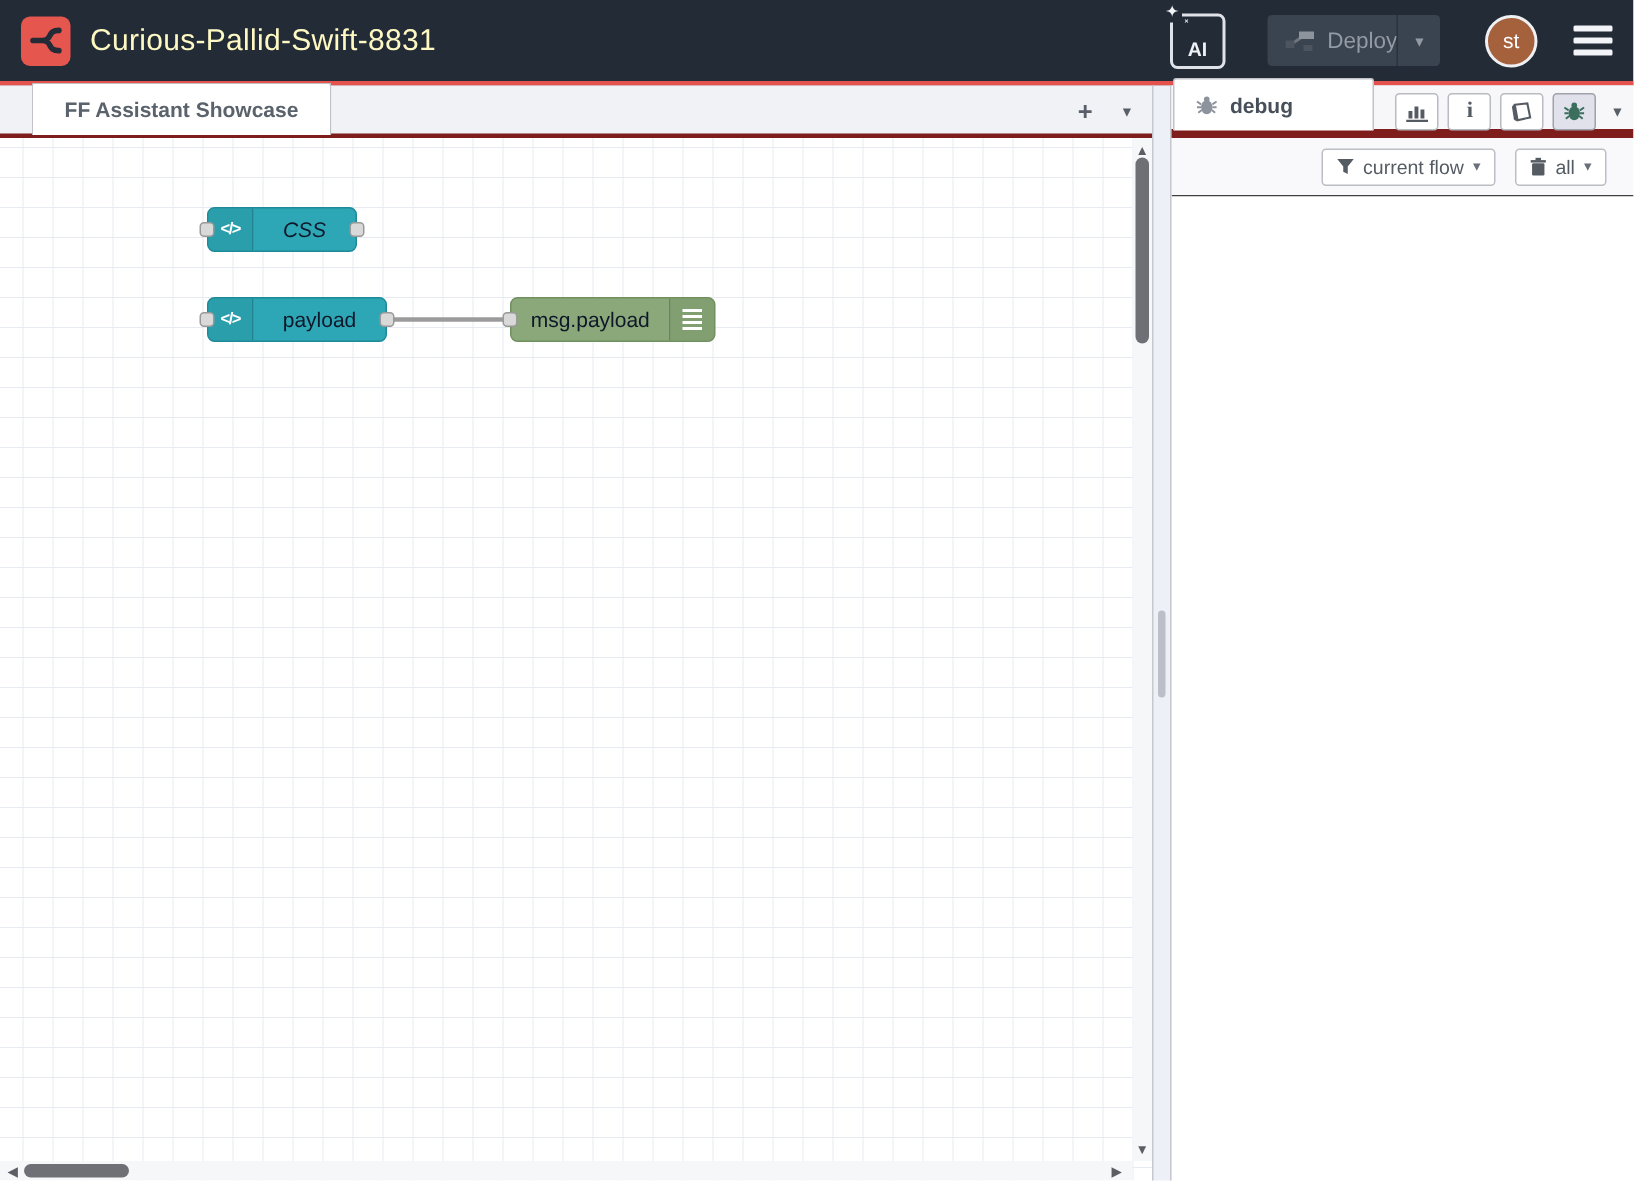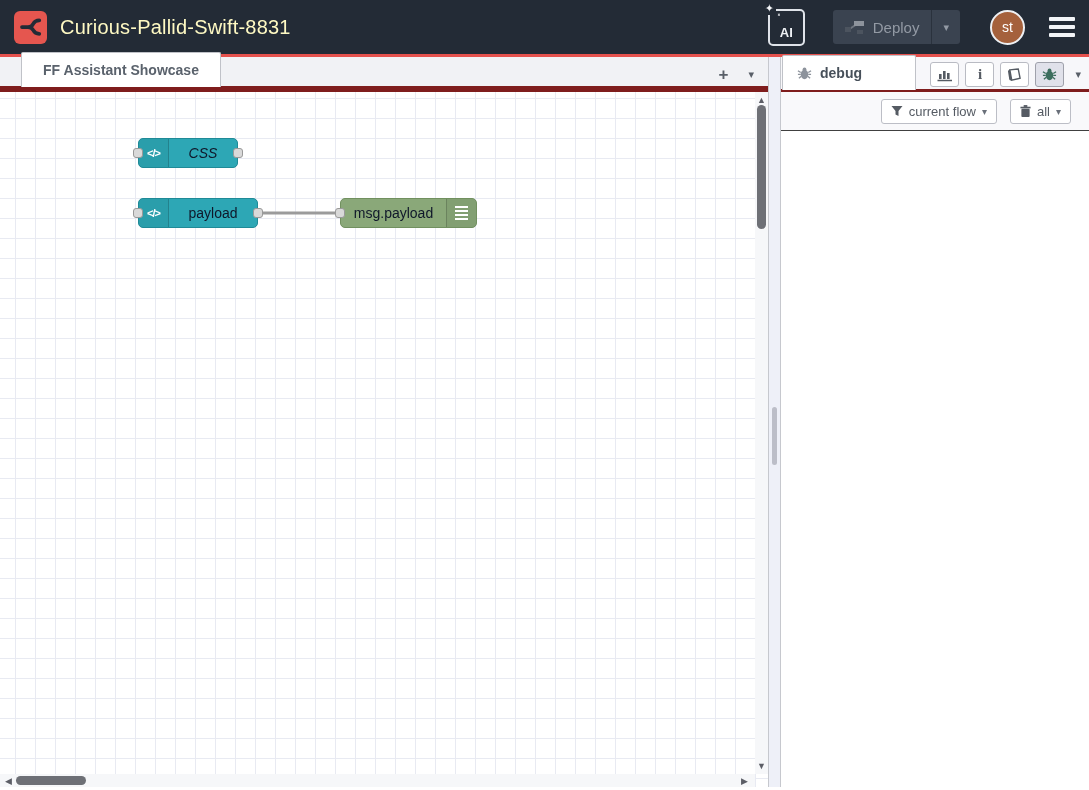--- a/index.html
+++ b/index.html
@@ -16,40 +16,40 @@
   .ai-btn { position:relative; width:37px; height:37px; border:2px solid #dfe3e9; border-radius:5px;
     color:#eef1f5; display:flex; align-items:flex-end; justify-content:center;
     font-size:13px; font-weight:bold; padding-bottom:4px; margin-right:28px; cursor:pointer;
     background:transparent; }
   .ai-spark { position:absolute; top:-9px; left:-7px; background:#232b36; padding:1px 2px;
     color:#f2f4f7; font-size:11px; line-height:1; }
   .ai-spark-x { position:absolute; top:2px; left:8px; color:#f2f4f7; font-size:7px; line-height:1; }
   .deploy-btn { height:34px; background:#3a4350; border-radius:3px; display:flex; align-items:center;
     margin-right:30px; cursor:default; }
   .deploy-icon { padding:0 8px 0 12px; display:flex; align-items:center; }
-  .deploy-label { color:#939aa4; font-size:15px; padding-right:12px; }
+  .deploy-label { color:#939aa4; font-size:15px; }
   .deploy-divider { width:1px; align-self:stretch; background:#2a323d; }
   .deploy-caret { color:#939aa4; font-size:11px; padding:0 11px; }
   .avatar { width:35px; height:35px; border-radius:50%; background:#a5613c; border:2px solid #eef0f3;
     color:#fff; font-size:14px; display:flex; align-items:center; justify-content:center;
     margin-right:24px; cursor:pointer; }
   .hamburger { width:26px; display:flex; flex-direction:column; gap:4px; cursor:pointer; }
   .hamburger span { display:block; height:4px; background:#f2f4f7; border-radius:1px; }
 
   
   .main { display:flex; height:730px; }
   .workspace { width:768px; display:flex; flex-direction:column; }
   .gutter { width:13px; background:#eef0f8; border-left:1px solid #c6c8ce; border-right:1px solid #c6c8ce;
     position:relative; }
   .gutter-handle { position:absolute; left:3px; top:350px; width:5px; height:58px;
     background:#bcbec8; border-radius:3px; }
   .sidebar { width:308px; display:flex; flex-direction:column; background:#fff; }
 
   
-  .tabbar { height:35px; background:#f1f2f5; border-bottom:6px solid #7f1d1d;
+  .tabbar { height:35px; background:#f1f2f5; border-bottom:3px solid #7f1d1d;
     display:flex; align-items:flex-end; position:relative; }
   .flow-tab { height:35px; margin-left:21px; width:200px; background:#fff;
     border:1px solid #c0c2c8; border-bottom:none; border-radius:2px 2px 0 0;
     display:flex; align-items:center; justify-content:center;
     font-size:14px; font-weight:bold; color:#5a626c; position:relative; top:1px; cursor:pointer; }
   .tabbar-actions { position:absolute; right:14px; top:0; height:34px; display:flex;
     align-items:center; gap:20px; }
   .tabbar-btn { color:#595f68; font-size:17px; font-weight:bold; cursor:pointer; line-height:1; }
   .tabbar-caret { color:#595f68; font-size:11px; cursor:pointer; }
 
@@ -84,21 +84,21 @@
   .vscroll { position:absolute; right:0; top:0; width:13px; height:682px; background:#f6f7f9; }
   .vscroll .thumb { position:absolute; left:2px; top:13px; width:9px; height:124px;
     background:#6e7076; border-radius:5px; }
   .scroll-arrow { position:absolute; color:#5c5e66; font-size:9px; width:13px; text-align:center;
     cursor:pointer; }
   .hscroll { position:absolute; left:0; bottom:0; height:13px; width:755px; background:#f6f7f9; }
   .hscroll .thumb { position:absolute; top:2px; left:16px; width:70px; height:9px;
     background:#6e7076; border-radius:5px; }
 
   
-  .side-tabbar { height:35px; background:#f7f7fa; border-bottom:3px solid #7f1d1d;
+  .side-tabbar { height:35px; background:#f7f7fa; border-bottom:6px solid #7f1d1d;
     display:flex; align-items:flex-end; position:relative; }
   .debug-tab { height:35px; margin-left:1px; width:134px; background:#fff;
     border:1px solid #c0c2c8; border-bottom:none; border-radius:2px 2px 0 0;
     display:flex; align-items:center; padding-left:14px; gap:8px;
     font-size:14px; font-weight:bold; color:#47505a; position:relative; top:1px; cursor:pointer; }
   .side-tab-actions { position:absolute; right:8px; top:5px; display:flex; align-items:center; gap:6px; }
   .icon-btn { width:29px; height:25px; background:#fff; border:1px solid #b9bbc3; border-radius:3px;
     display:flex; align-items:center; justify-content:center; cursor:pointer; color:#555b63; }
   .icon-btn.active { background:#e0e1ea; border-color:#9fa1ab; }
   .side-caret { color:#595f68; font-size:11px; margin-left:5px; cursor:pointer; }

